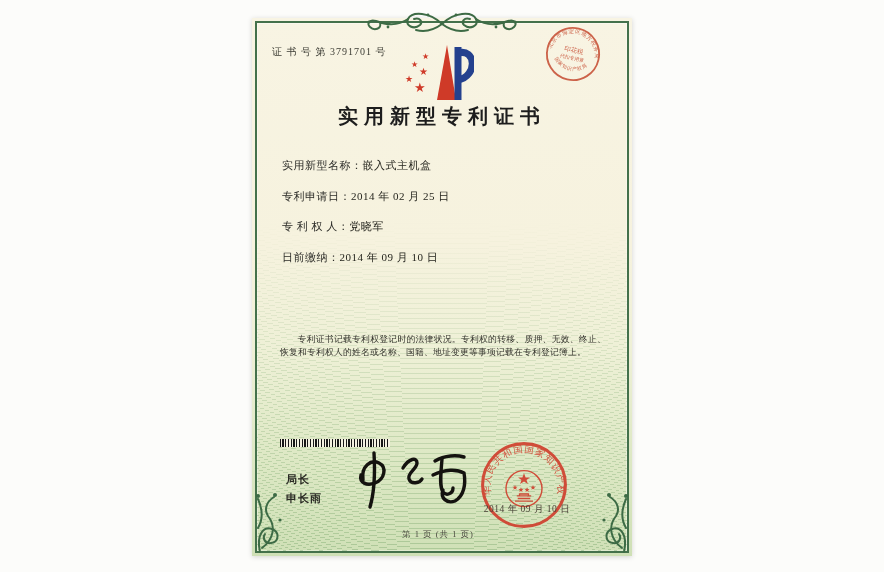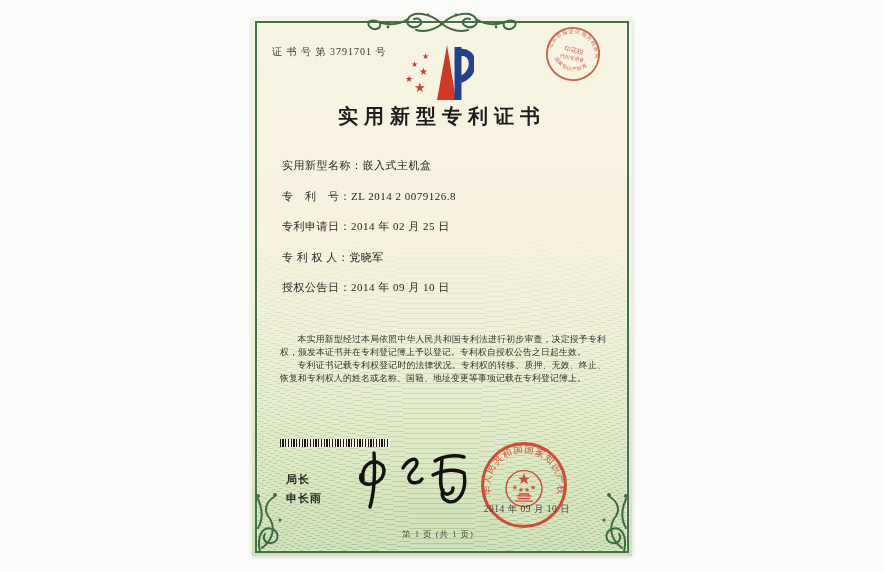--- a/index.html
+++ b/index.html
@@ -138,35 +138,31 @@
       </svg>
     </div>
 
     <div class="title">实用新型专利证书</div>
 
     <div class="fields">
       <div class="frow">
         <span class="flabel">实用新型名称：</span><span class="fvalue">嵌入式主机盒</span>
       </div>
       <div class="frow">
-        <span class="flabel">专　利　号：</span><span class="fvalue">ZL 2014 2 0079126.8</span>
-      </div>
-      <div class="frow">
         <span class="flabel">专利申请日：</span><span class="fvalue">2014 年 02 月 25 日</span>
       </div>
       <div class="frow">
         <span class="flabel">专 利 权 人：</span><span class="fvalue">党晓军</span>
       </div>
       <div class="frow">
-        <span class="flabel">授权公告日：</span><span class="fvalue">2014 年 09 月 10 日</span>
+        <span class="flabel">日前缴纳：</span><span class="fvalue">2014 年 09 月 10 日</span>
       </div>
     </div>
 
     <div class="bodytext">
-      <p>本实用新型经过本局依照中华人民共和国专利法进行初步审查，决定授予专利权，颁发本证书并在专利登记簿上予以登记。专利权自授权公告之日起生效。</p>
       <p>专利证书记载专利权登记时的法律状况。专利权的转移、质押、无效、终止、恢复和专利权人的姓名或名称、国籍、地址变更等事项记载在专利登记簿上。</p>
     </div>
 
     <div class="barcode"></div>
 
     <div class="signer">
       <div>局长</div>
       <div>申长雨</div>
     </div>
 

